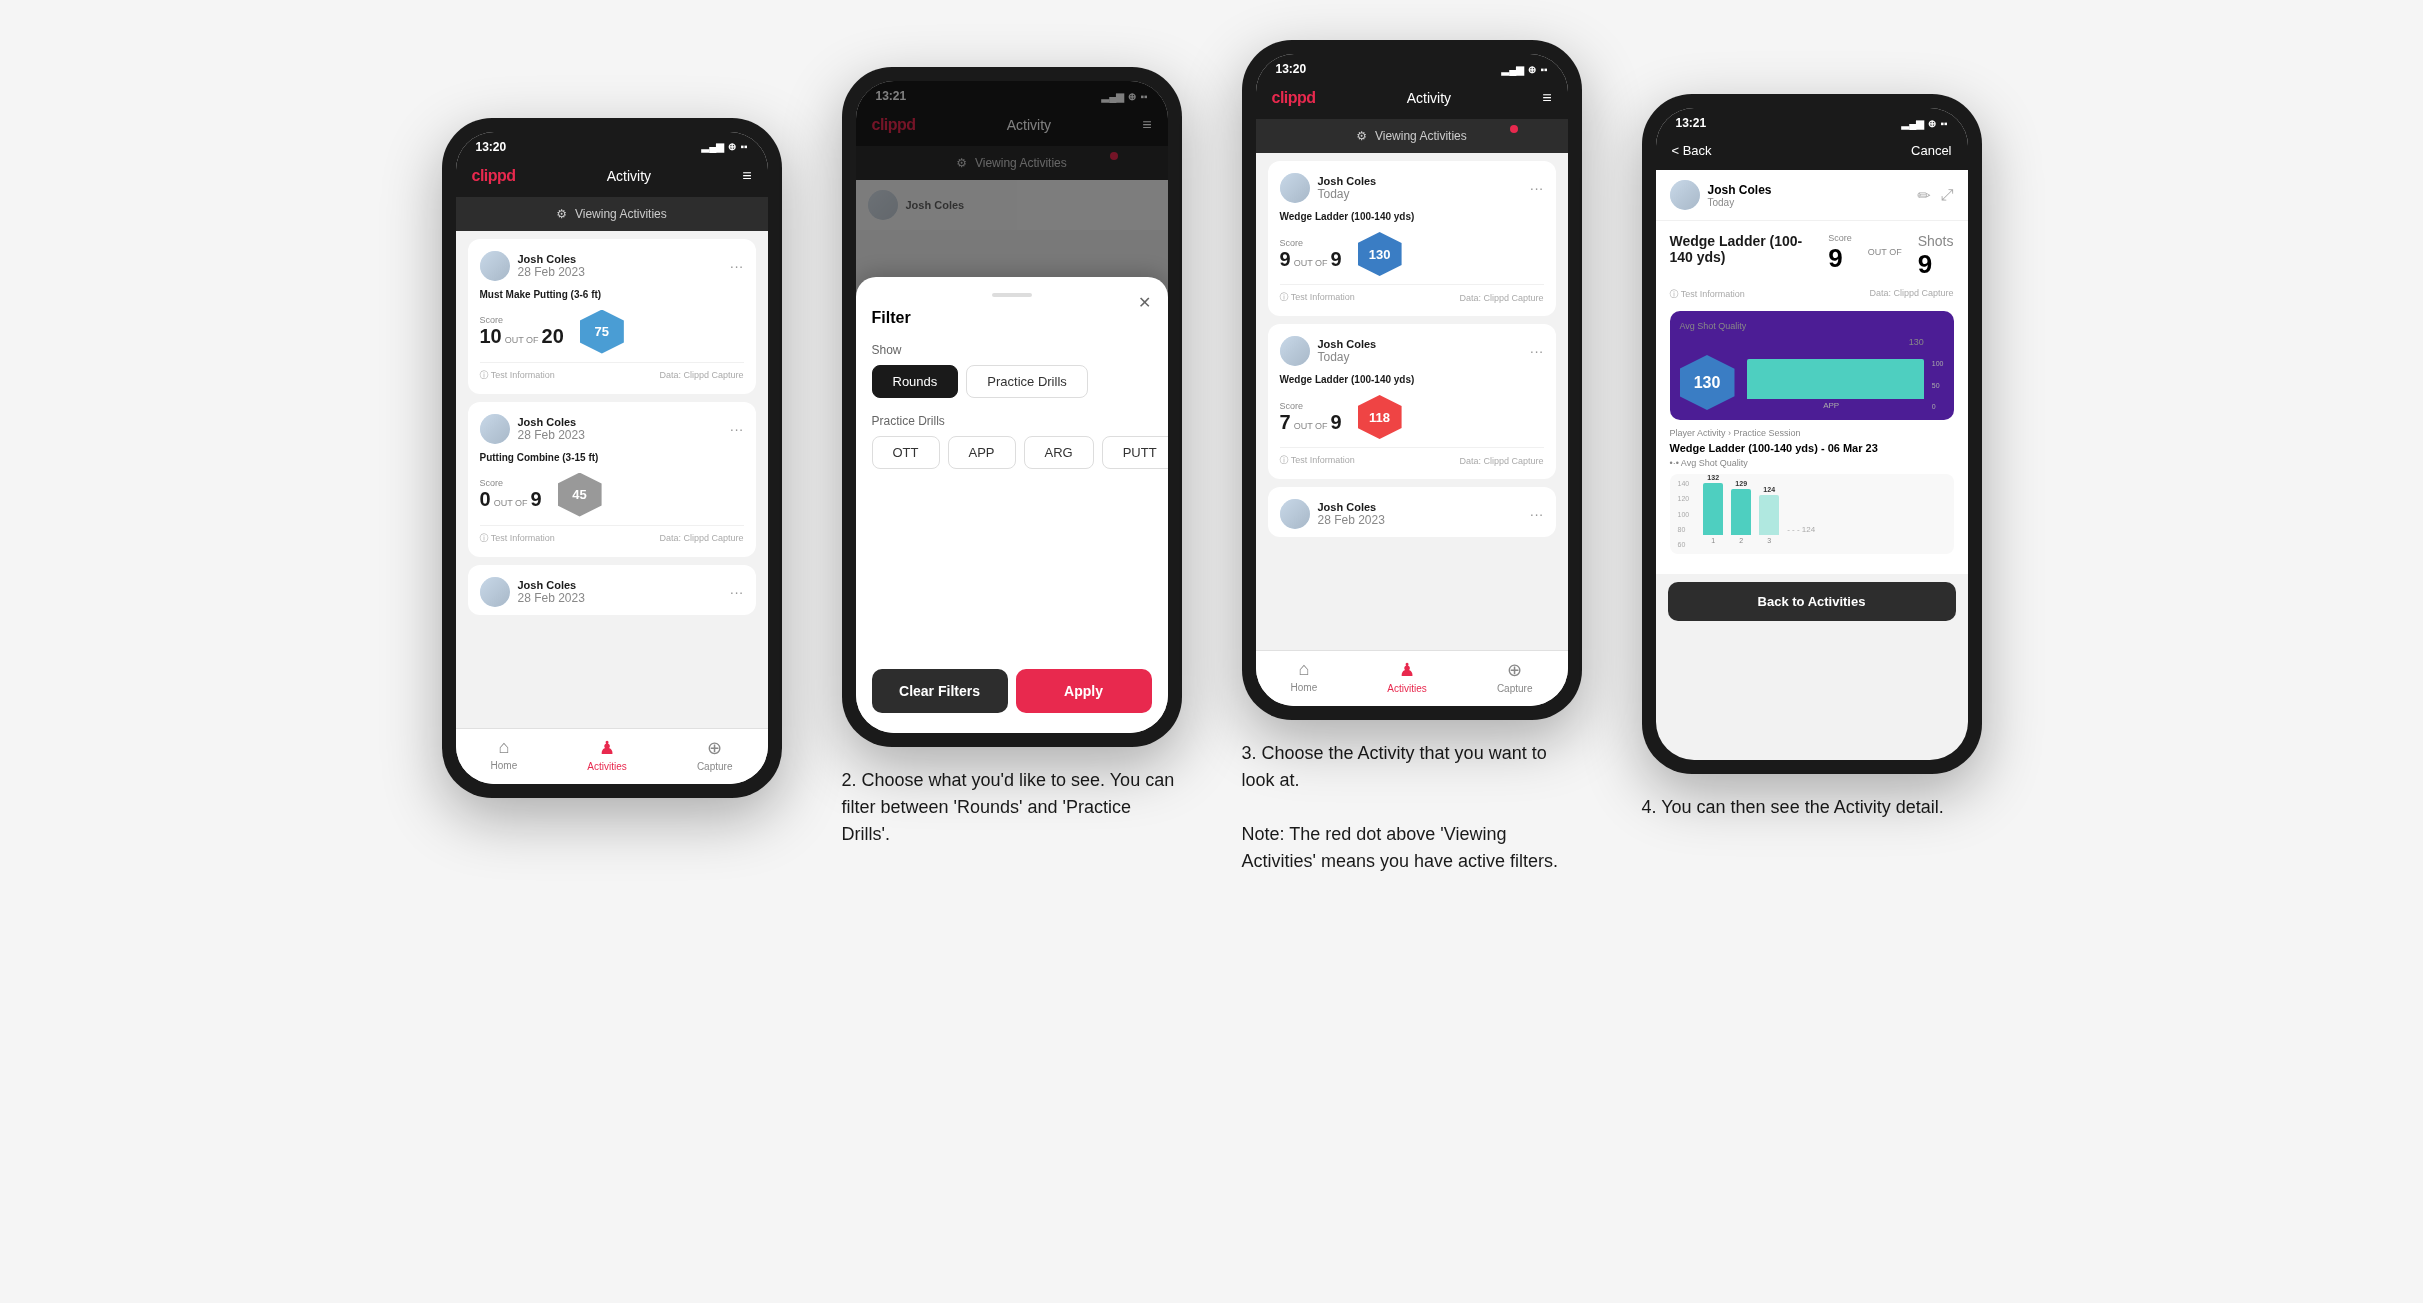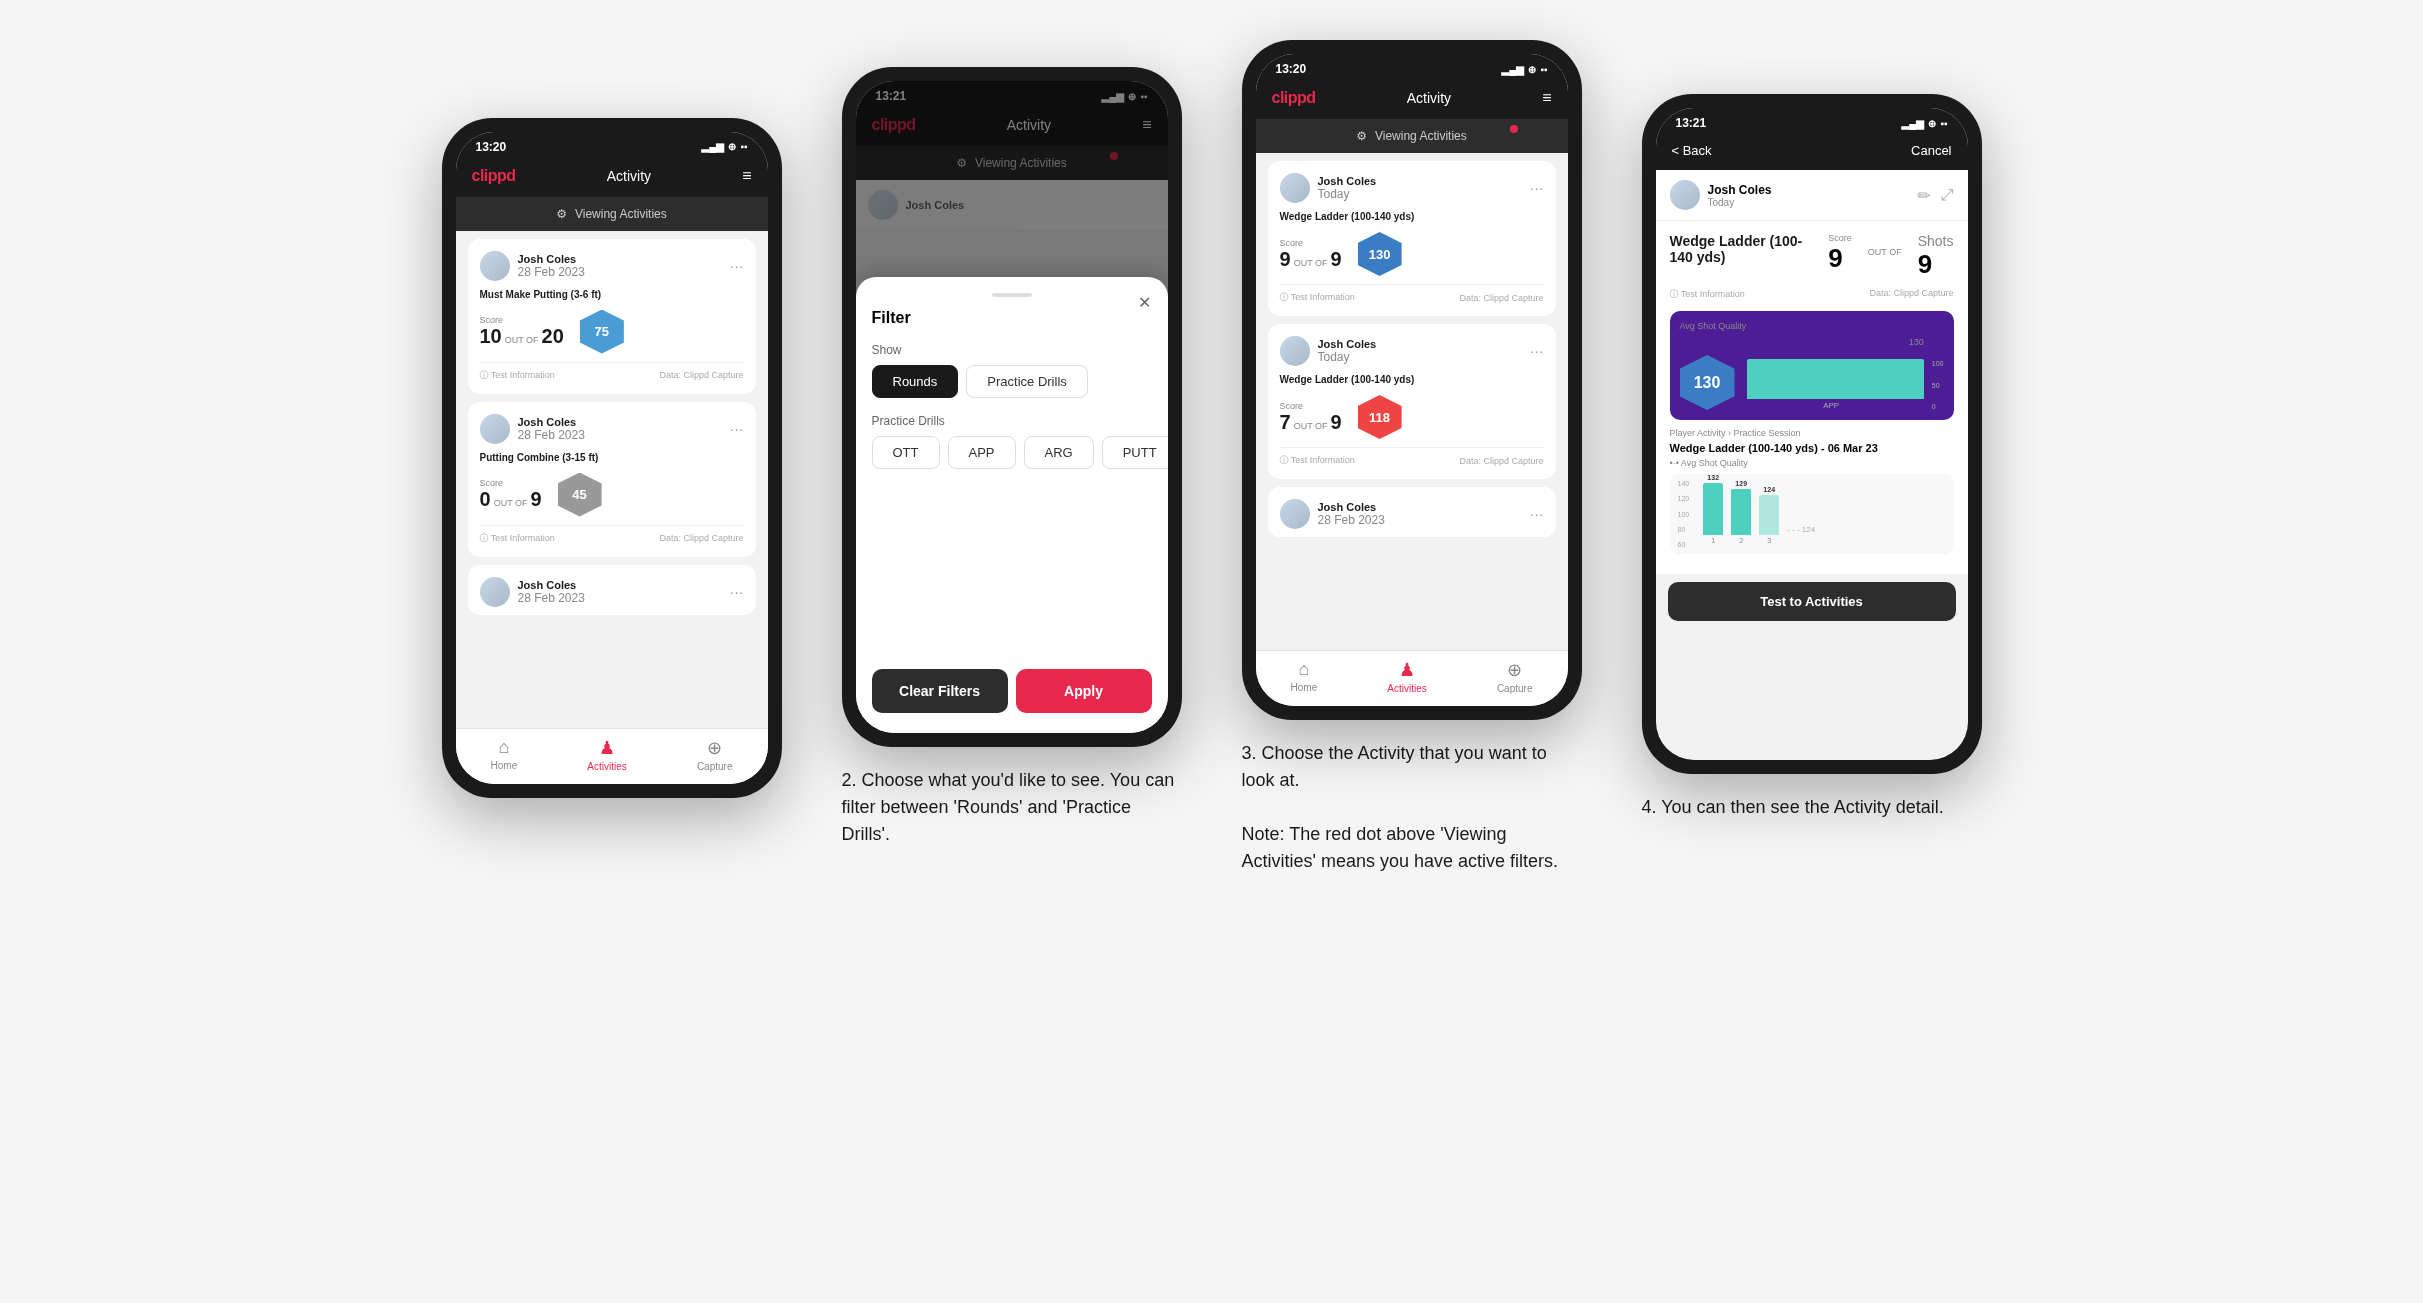--- a/index.html
+++ b/index.html
@@ -894,21 +894,21 @@
                     <span class="detail-bar-label">3</span>
                   </div>
 
                   <div style="flex:1;display:flex;align-items:center;padding-bottom:10px;">
                     <span style="font-size:8px;color:#aaa;">- - - 124</span>
                   </div>
                 </div>
               </div>
             </div>
 
-            <div class="back-to-btn">Test to Activities</div>
+            <div class="back-to-btn">Back to Activities</div>
           </div>
         </div>
       </div>
     </div>
     <div class="caption">4. You can then see the Activity detail.</div>
   </div>
 
 </div>
 
 </body></html>

